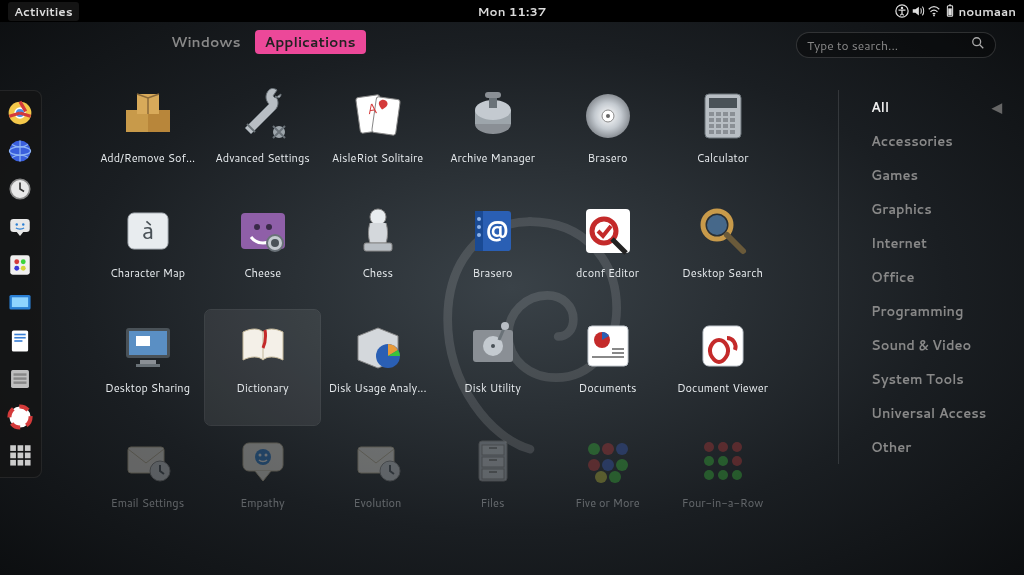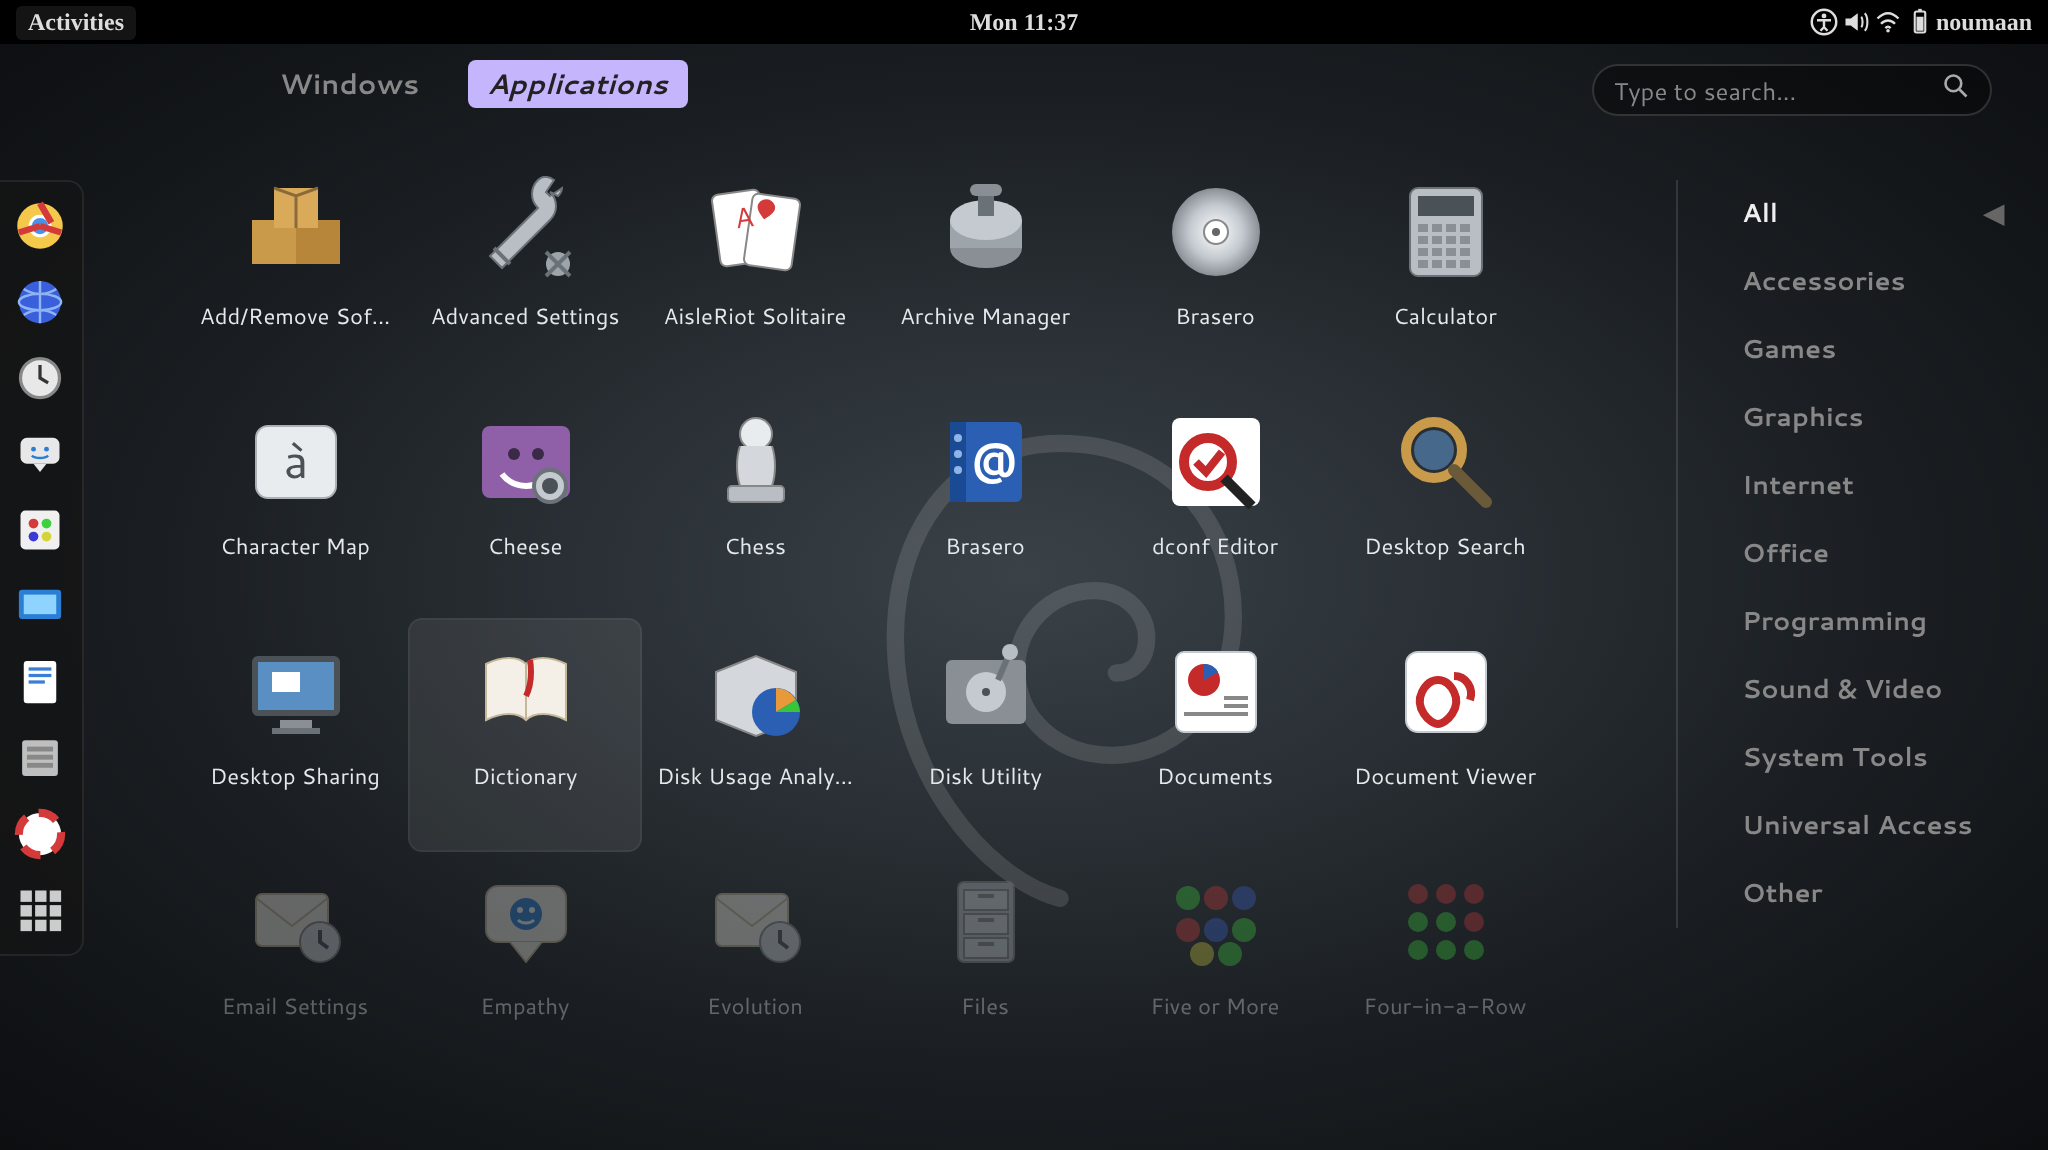--- a/index.html
+++ b/index.html
@@ -16,50 +16,49 @@
 
 .top-panel {
   height: 22px;
   background: #000;
   display: flex;
   align-items: center;
   padding: 0 8px;
   font-size: 12px;
   color: #ddd;
   font-weight: bold;
-  font-family: Liberation Serif, serif;
 }
 .top-panel .center { position: absolute; left: 50%; transform: translateX(-50%); }
 .top-panel .right { margin-left: auto; display: flex; align-items: center; gap: 0; }
 .top-panel .icon { display: inline-flex; width: 16px; height: 16px; align-items: center; justify-content: center; }
 .activities-btn {
   background: rgba(255,255,255,0.08);
   border-radius: 3px;
   padding: 1px 6px;
   font-weight: bold;
 }
 
 
 .view-tabs {
   display: flex;
   align-items: center;
   padding: 8px 10px 0 130px;
-  gap: 14px;
+  gap: 4px;
+  margin-left: 31px;
 }
 .view-tab {
   font-size: 14px;
   font-weight: bold;
   color: #888;
   padding: 2px 10px;
   border-radius: 4px;
 }
 .view-tab.active {
-  background: #c4b5fd;
+  background: #ec4899;
   color: #222;
-  font-style: italic;
 }
 .search-box {
   position: absolute;
   right: 28px;
   top: 32px;
   width: 200px;
   height: 26px;
   background: rgba(0,0,0,0.35);
   border: 1px solid rgba(255,255,255,0.15);
   border-radius: 13px;

